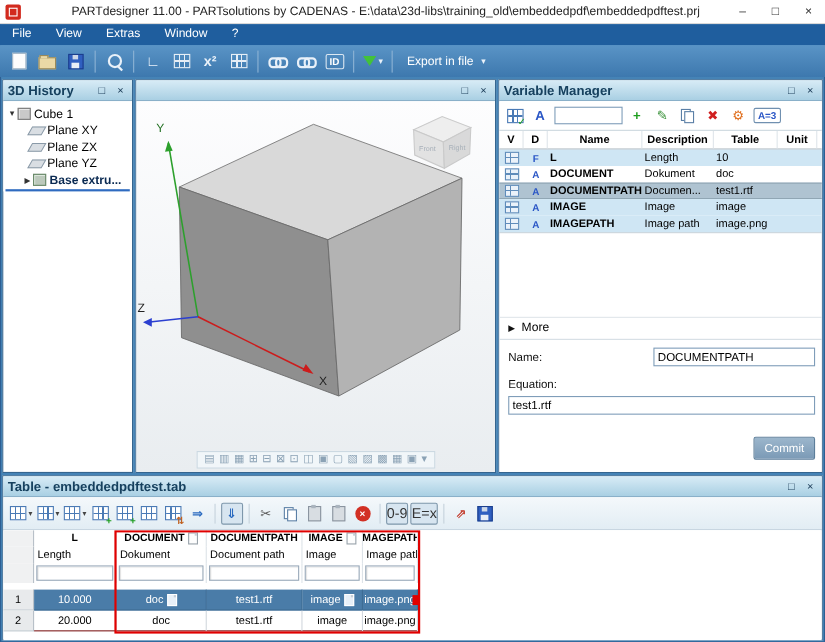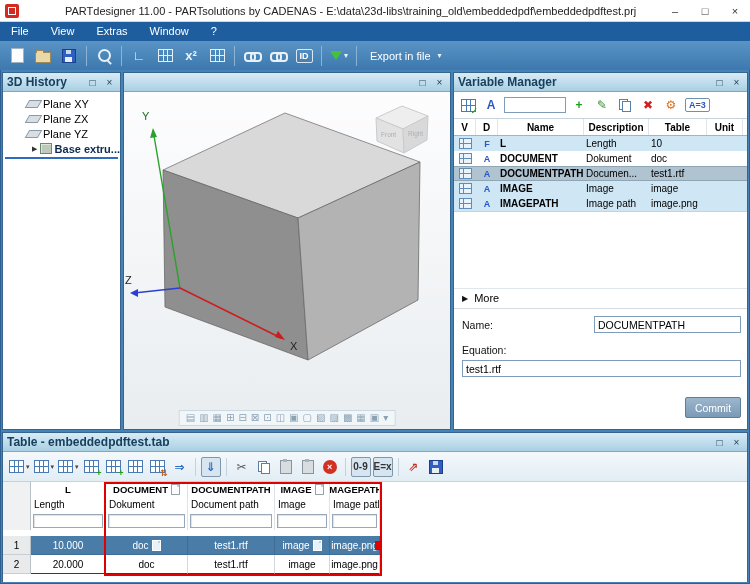--- a/index.html
+++ b/index.html
@@ -86,21 +86,21 @@
   #viewport-body{height:337px;background:linear-gradient(#fdfdfe,#e9edf0);overflow:hidden;}
   .vp-strip{position:absolute;left:50%;bottom:3px;transform:translateX(-50%);display:flex;gap:4px;
     background:rgba(242,246,249,.9);border:1px solid #ccd9e2;padding:1px 6px;color:#8ba2b5;font-size:10px;line-height:12px;}
 
   
   .vm-toolbar{height:26px;display:flex;align-items:center;gap:3px;padding:0 4px;border-bottom:1px solid #c8d4dc;background:#fff;}
   .tt-btn{min-width:20px;height:20px;display:flex;align-items:center;justify-content:center;position:relative;margin:0;border:1px solid transparent;border-radius:2px;box-sizing:border-box;}
   .tt-btn .glyph{font-size:12px;}
   .tt-sep{width:1px;height:18px;background:#c5d2dc;margin:0 3px;}
   .tt-btn.pressed{border-color:#7e97ab;background:#d7e5f0;}
-  .txtboxp{font-size:10px;font-weight:bold;color:#333;}
+  .txtboxp{font-size:13px;font-weight:normal;color:#333;}
   .txtbox.dk{border-color:#7090b0;color:#2a56c6;}
   .vm-input{width:62px;height:16px;border:1px solid #7f9db9;font-size:10px;padding:0 2px;box-sizing:border-box;}
   .dcaret{color:#444;position:static;font-size:7px;}
 
   #vm-table{position:absolute;left:0;right:0;top:27px;}
   .vm-hdr{display:flex;height:16px;border-bottom:1px solid #a8b4bc;background:#fff;}
   .vm-cell{display:flex;align-items:center;box-sizing:border-box;overflow:hidden;white-space:nowrap;font-size:10px;padding:0 2px;}
   .vm-cell.h{font-weight:bold;justify-content:center;border-right:1px solid #dfe5ea;}
   .c0{width:22px;justify-content:center;}
   .c1{width:22px;justify-content:center;}
@@ -226,36 +226,41 @@
 
 <div class="panel" id="history-panel">
   <div class="panel-header">
     <span class="panel-title">3D History</span>
     <span class="panel-btns">
       <span class="pbtn">□</span>
       <span class="pbtn">×</span>
     </span>
   </div>
   <div class="panel-body" id="history-tree">
+      <div class="tree-row" style="padding-left: 3px;">
+        <span class="tree-arrow">▼</span>
+        <span class="tico cube-icon"></span>
+        <span class="tree-label">Cube 1</span>
+      </div>
       <div class="tree-row" style="padding-left: 12px;">
         <span class="tree-arrow"></span>
         <span class="tico plane-icon"></span>
         <span class="tree-label">Plane XY</span>
       </div>
       <div class="tree-row" style="padding-left: 12px;">
         <span class="tree-arrow"></span>
         <span class="tico plane-icon"></span>
         <span class="tree-label">Plane ZX</span>
       </div>
       <div class="tree-row" style="padding-left: 12px;">
         <span class="tree-arrow"></span>
         <span class="tico plane-icon"></span>
         <span class="tree-label">Plane YZ</span>
       </div>
-      <div class="tree-row selected" style="padding-left: 4px; justify-content: flex-end;">
+      <div class="tree-row selected" style="padding-left: 17px;">
         <span class="tree-arrow">▶</span>
         <span class="tico extrude-icon"></span>
         <span class="tree-label">Base extru...</span>
       </div>
       <div class="tree-underline"></div>
     </div>
 </div>
 
 <div class="panel" id="viewport-panel">
   <div class="panel-header">

